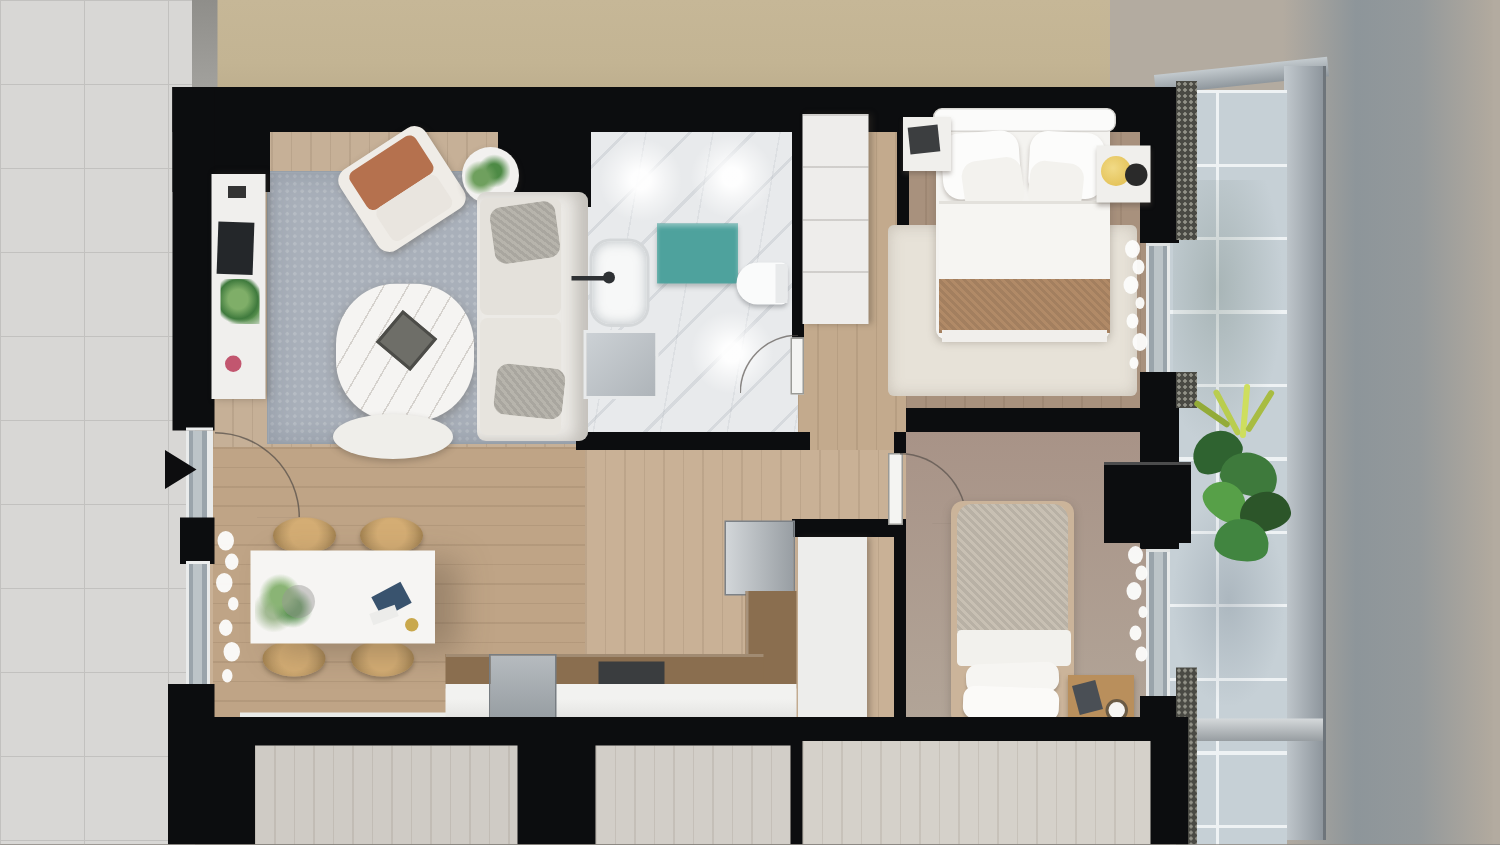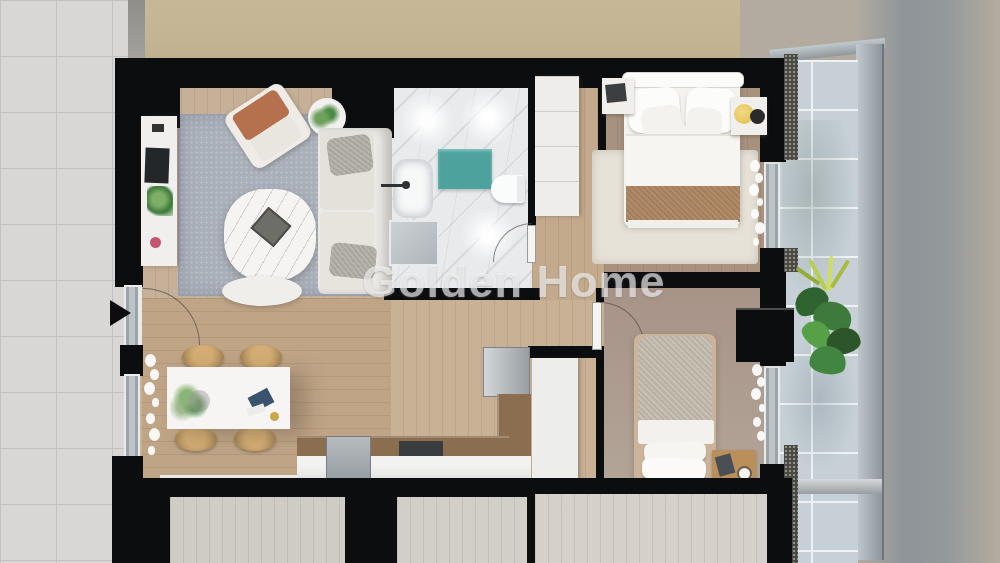--- a/index.html
+++ b/index.html
@@ -179,15 +179,14 @@
     <div class="leaf" style="left:26px;top:44px;width:38px;height:28px;transform:rotate(15deg);background:#3e7a3c;"></div>
     <div class="leaf" style="left:14px;top:64px;width:30px;height:24px;transform:rotate(40deg);background:#57a048;"></div>
     <div class="leaf" style="left:38px;top:70px;width:34px;height:26px;transform:rotate(-15deg);background:#2c5529;"></div>
     <div class="leaf" style="left:22px;top:88px;width:36px;height:28px;transform:rotate(8deg);background:#418540;"></div>
     <div class="a" style="left:28px;top:0;width:4px;height:34px;background:#b9cd4f;transform:rotate(-28deg);border-radius:2px;"></div>
     <div class="a" style="left:40px;top:-2px;width:4px;height:36px;background:#cede5e;transform:rotate(5deg);border-radius:2px;"></div>
     <div class="a" style="left:50px;top:0;width:4px;height:32px;background:#a8bc42;transform:rotate(32deg);border-radius:2px;"></div>
     <div class="a" style="left:18px;top:4px;width:4px;height:28px;background:#93ab38;transform:rotate(-55deg);border-radius:2px;"></div>
   </div>
 
-  <div class="a watermark" style="left:362px;top:256px;">Golden Home</div>
 
 </div>
 
 </body></html>

